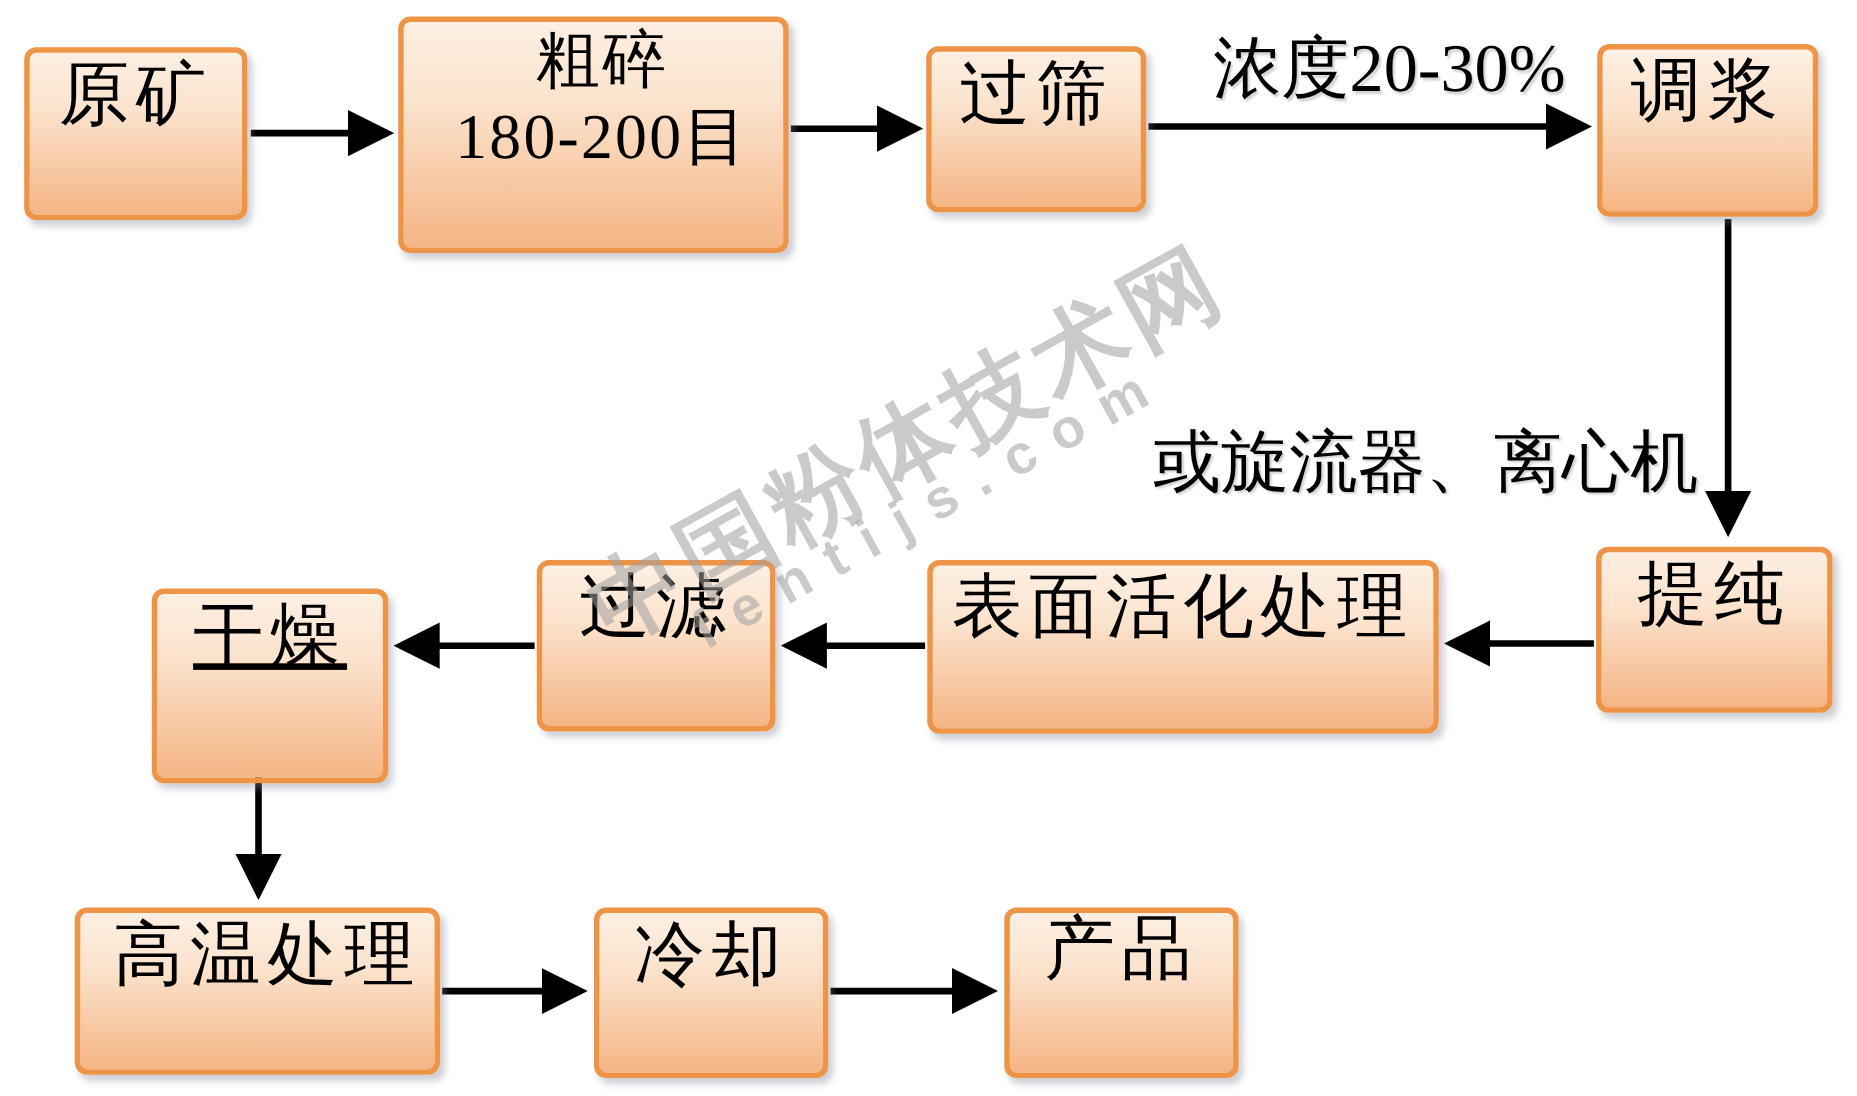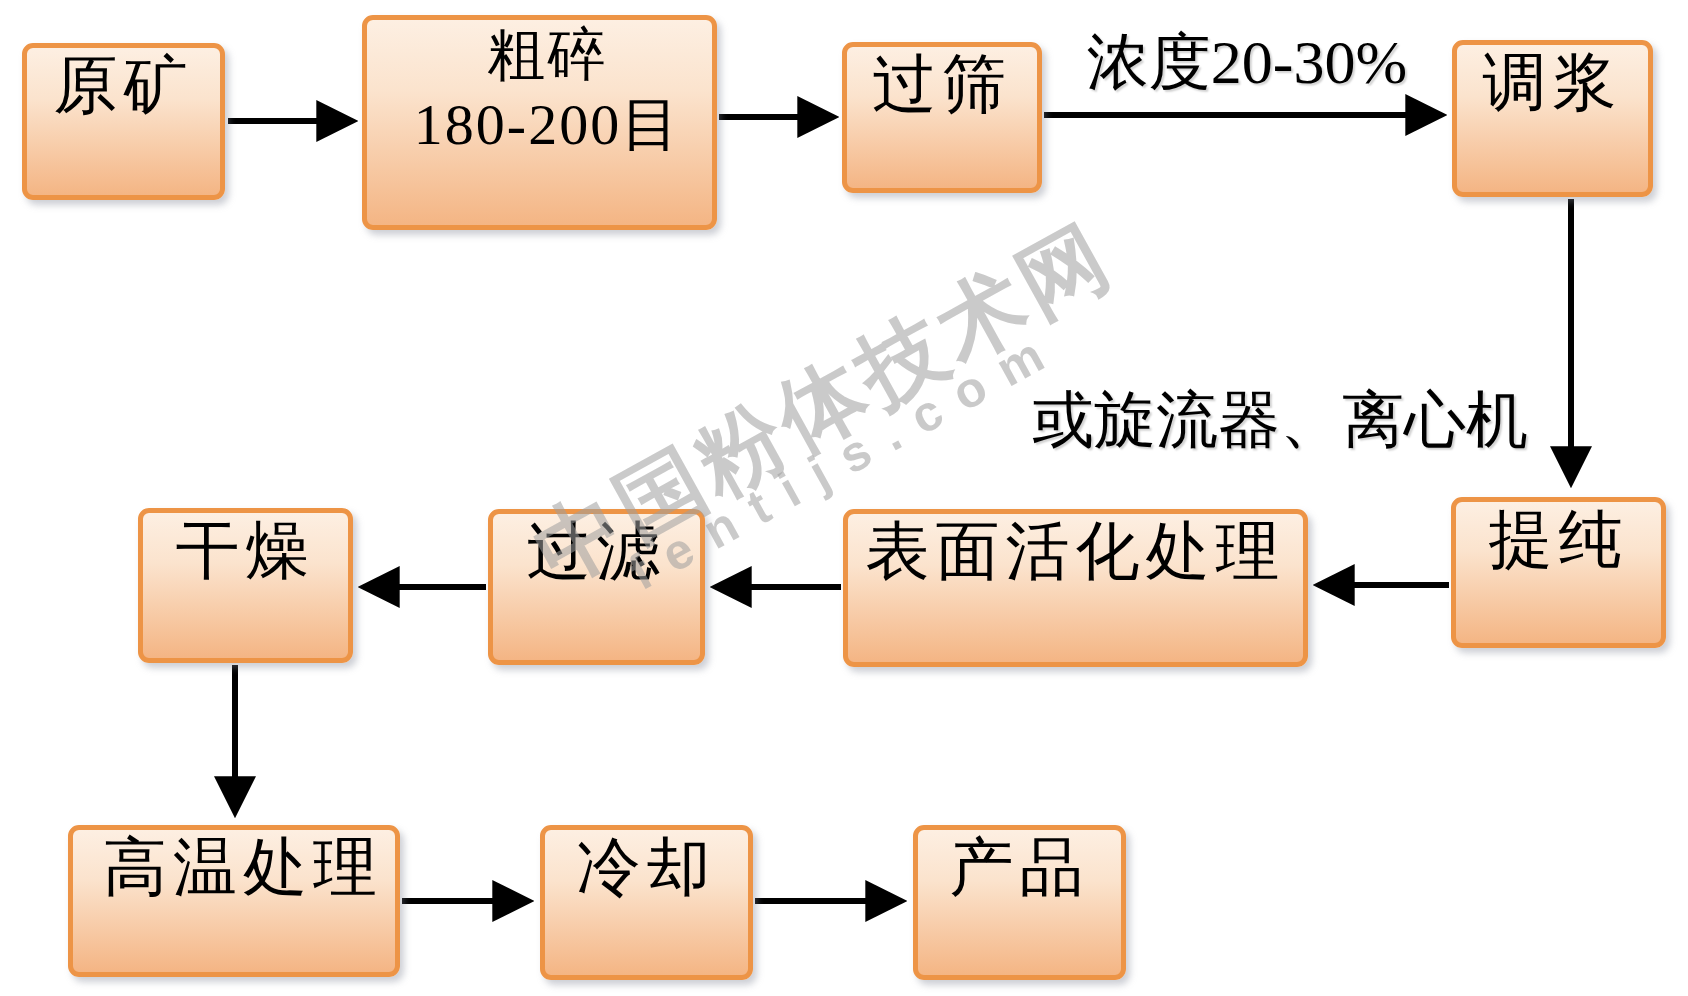--- a/index.html
+++ b/index.html
@@ -35,21 +35,21 @@
   .edge-label {
     position: absolute;
     font-size: 62px;
     color: #000;
     text-align: center;
     white-space: nowrap;
     text-shadow: 2px 2px 2px rgba(0,0,0,0.18);
   }
   #arrows { position: absolute; left: 0; top: 0; z-index: 2; }
   .box { z-index: 3; }
-  .edge-label { z-index: 4; }
+  .edge-label { z-index: 4; padding-left: 16px; }
   .watermark {
     position: absolute;
     z-index: 5;
     color: rgba(158,158,158,0.55);
     text-align: center;
     white-space: nowrap;
     pointer-events: none;
     font-family: "Liberation Sans", "DejaVu Sans", sans-serif;
     font-weight: bold;
   }
@@ -109,33 +109,33 @@
   </div>
 
   <div class="box" style="left:843px; top:509px; width:465px; height:158px;">
     <span class="box-label">表面活化处理</span>
   </div>
 
   <div class="box" style="left:488px; top:509px; width:217px; height:156px;">
     <span class="box-label">过滤</span>
   </div>
 
-  <div class="box" style="left:138px; top:508px; width:215px; height:155px;">
+  <div class="box" style="left:138px; top:535px; width:215px; height:177px;text-decoration:underline;">
     <span class="box-label">干燥</span>
   </div>
 
   <div class="box" style="left:68px; top:825px; width:332px; height:152px;padding-left:18px;">
     <span class="box-label">高温处理</span>
   </div>
 
   <div class="box" style="left:540px; top:825px; width:213px; height:155px;">
     <span class="box-label">冷却</span>
   </div>
 
-  <div class="box" style="left:913px; top:825px; width:213px; height:155px;">
+  <div class="box" style="left:913px; top:825px; width:213px; height:155px;font-family:Liberation Mono, monospace;">
     <span class="box-label">产品</span>
   </div>
 
   <div class="edge-label" style="left:1037px; top:20px; width:420px;">浓度20-30%</div>
 
 
   <div class="edge-label" style="left:1020px; top:378px; width:520px;">或旋流器、离心机</div>
 
   <div class="watermark" id="wm-line1">中国粉体技术网</div>
   <div class="watermark" id="wm-line2">fentijs.com</div>

